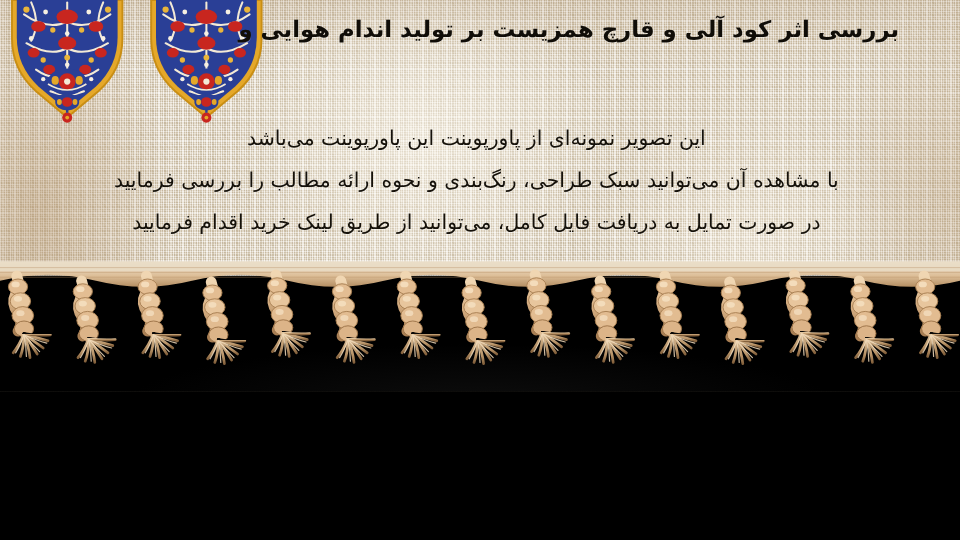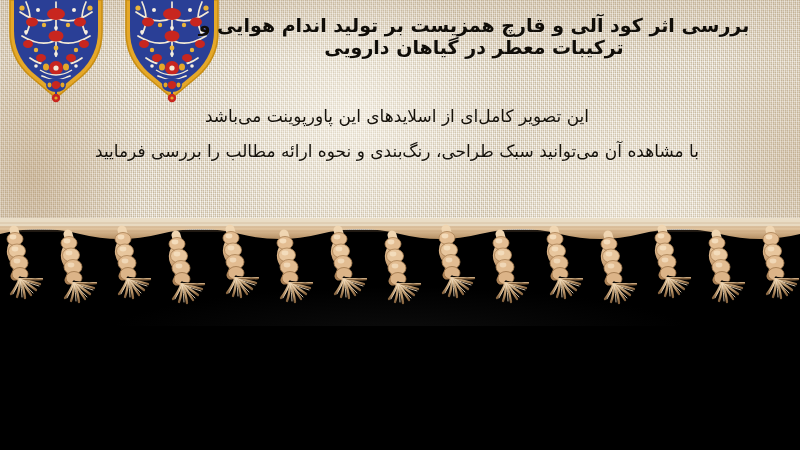--- a/index.html
+++ b/index.html
@@ -190,26 +190,26 @@
       <use href="#pendant" x="56" y="68"></use>
     </g>
     <g>
       <use href="#medallion" x="172" y="52"></use>
       <use href="#pendant" x="172" y="68"></use>
     </g>
   </svg>
 
   <div class="title-block">
     <span class="title-line">بررسی اثر کود آلی و قارچ همزیست بر تولید اندام هوایی و</span>
-    <span class="title-line">ترکیبات معطر در گیاهان دارویی</span>
   </div>
 
   <div class="body-block">
-    <span class="body-line">این تصویر کامل‌ای از اسلایدهای این پاورپوینت می‌باشد</span>
+    <span class="body-line">این تصویر نمونه‌ای از پاورپوینت این پاورپوینت می‌باشد</span>
     <span class="body-line">با مشاهده آن می‌توانید سبک طراحی، رنگ‌بندی و نحوه ارائه مطالب را بررسی فرمایید</span>
+    <span class="body-line">در صورت تمایل به دریافت فایل کامل، می‌توانید از طریق لینک خرید اقدام فرمایید</span>
   </div>
 
   <div class="bottom-band">
     <div class="band-edge"></div>
   </div>
 
   <svg class="fringe" viewBox="0 0 800 112">
     <defs>
       <linearGradient id="cordG" x1="0" y1="0" x2="0" y2="1">
         <stop offset="0%" stop-color="#f0d6b2"></stop>

